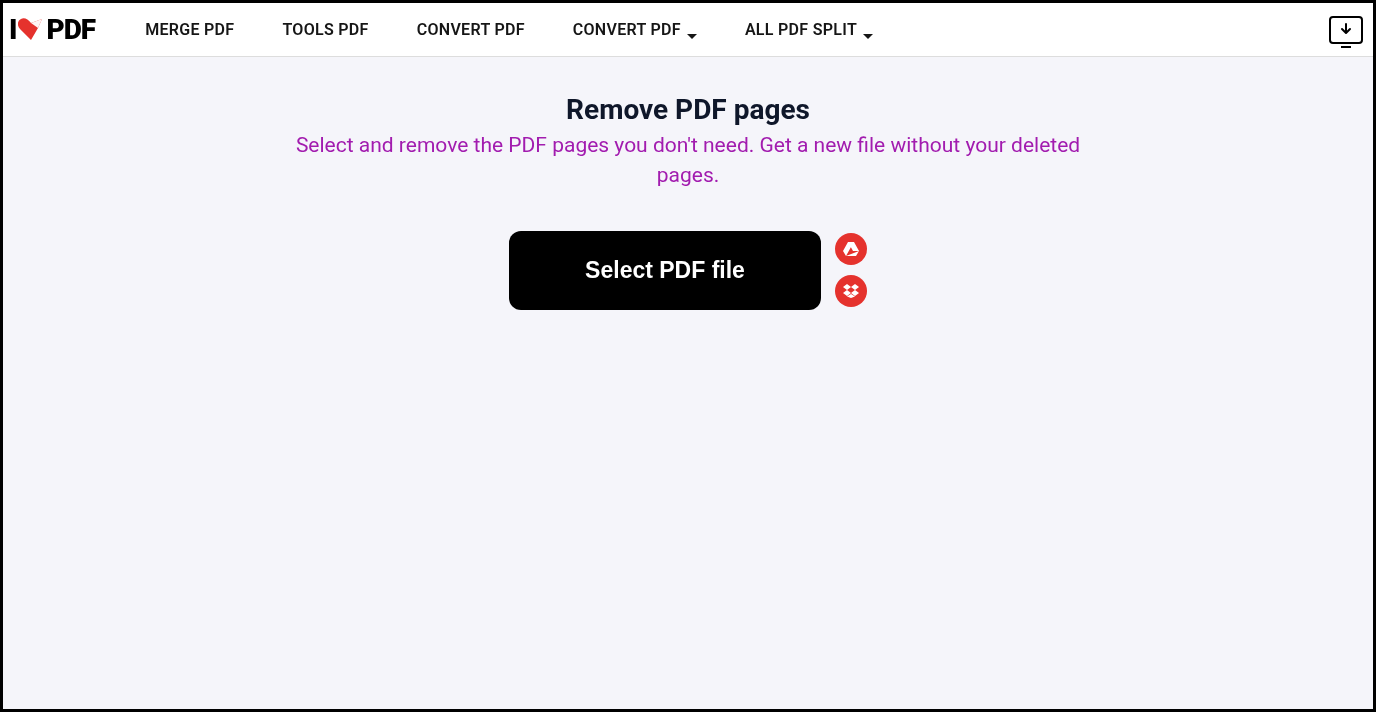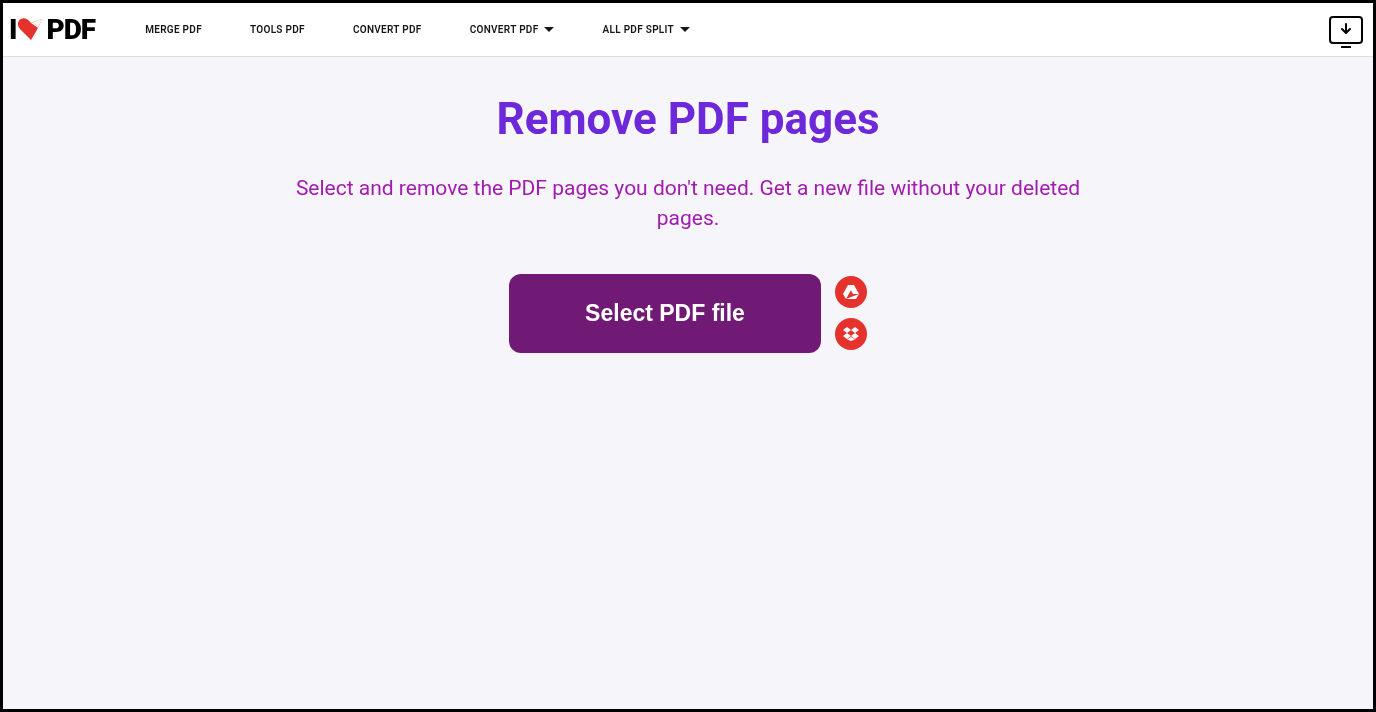--- a/index.html
+++ b/index.html
@@ -36,27 +36,27 @@
     .logo-heart {
       display: inline-flex;
       margin: 0 2px;
     }
     .nav {
       display: flex;
       gap: 48px;
       align-items: center;
     }
     .nav-item {
-      font-size: 10px;
+      font-size: 16px;
       font-weight: 600;
       color: #161616;
       letter-spacing: 0.3px;
       cursor: pointer;
       display: flex;
-      align-items: center;
+      align-items: flex-end;
       gap: 6px;
     }
     .chevron {
       width: 0;
       height: 0;
       border-left: 5px solid transparent;
       border-right: 5px solid transparent;
       border-top: 5px solid #161616;
     }
     .spacer {
@@ -83,40 +83,40 @@
       height: 2px;
       background: #000;
     }
     .main {
       background: #f5f5fa;
       height: calc(100% - 54px);
       padding-top: 36px;
       text-align: center;
     }
     .title {
-      font-size: 44px;
+      font-size: 28px;
       font-weight: 700;
-      color: #6d28d9;
-      margin-bottom: 28px;
+      color: #0f172a;
+      margin-bottom: 4px;
     }
     .subtitle {
       font-size: 21px;
       color: #a21caf;
       max-width: 820px;
       margin: 0 auto 40px;
       line-height: 1.45;
     }
     .upload-row {
       display: flex;
       align-items: center;
       justify-content: center;
       gap: 14px;
     }
     .select-btn {
-      background: #701a75;
+      background: #000000;
       color: #fff;
       font-size: 23px;
       font-weight: 600;
       border: none;
       border-radius: 12px;
       padding: 26px 76px;
       cursor: pointer;
     }
     .cloud-col {
       display: flex;

